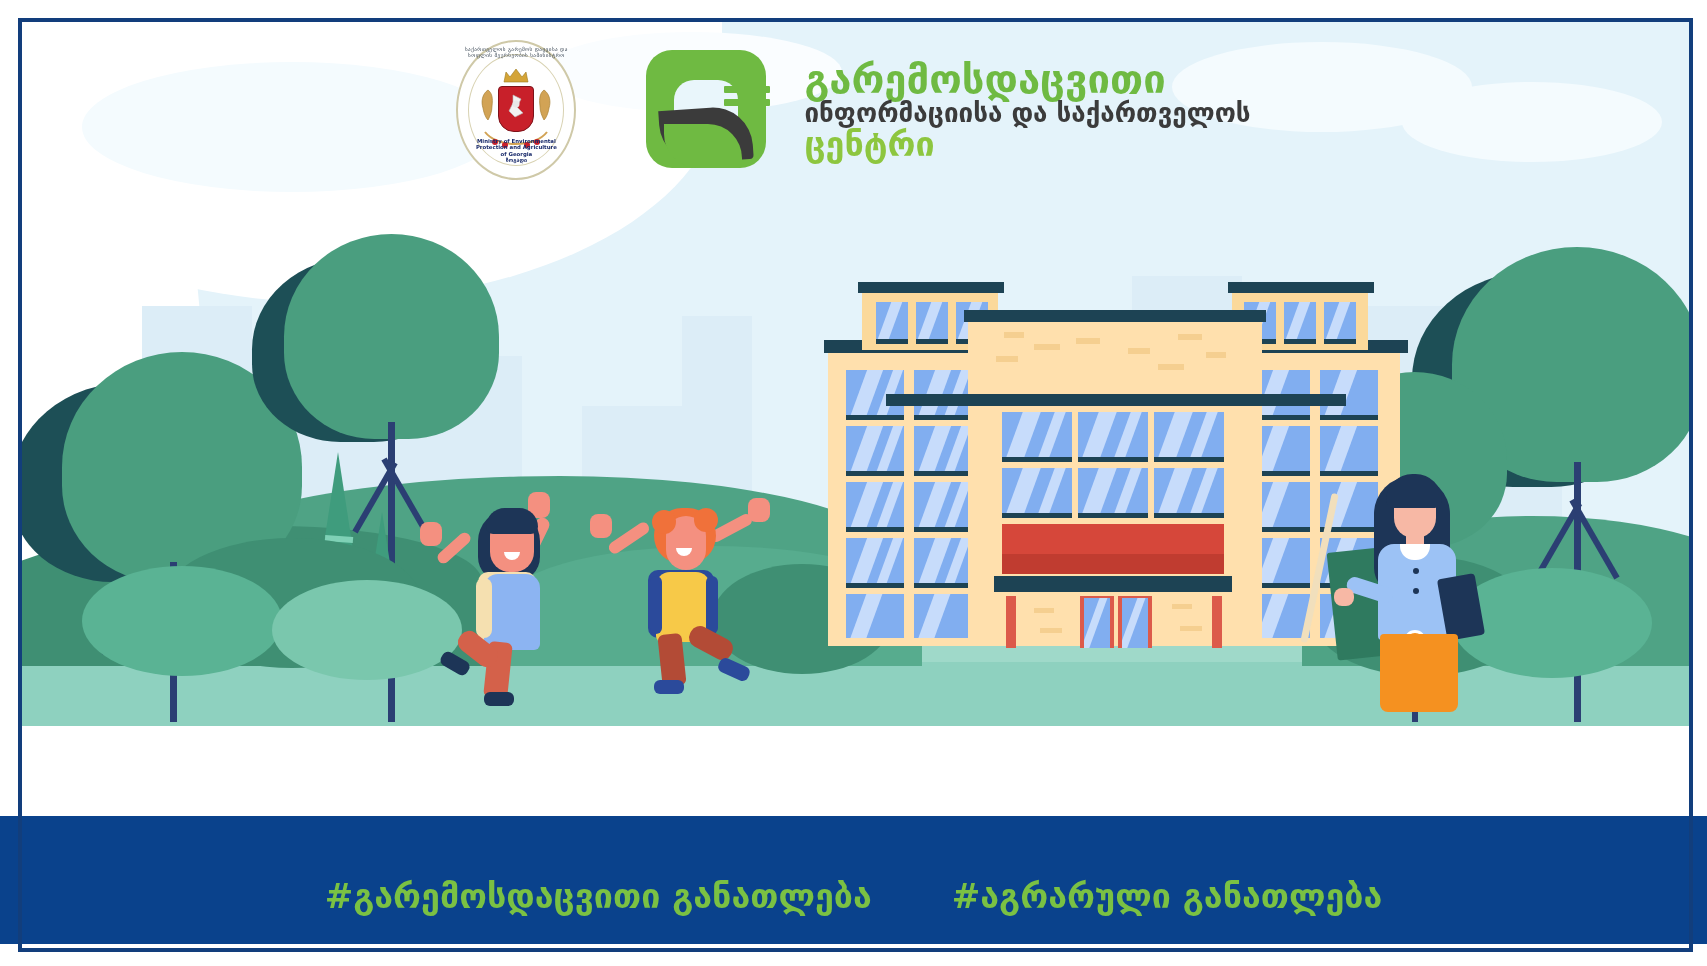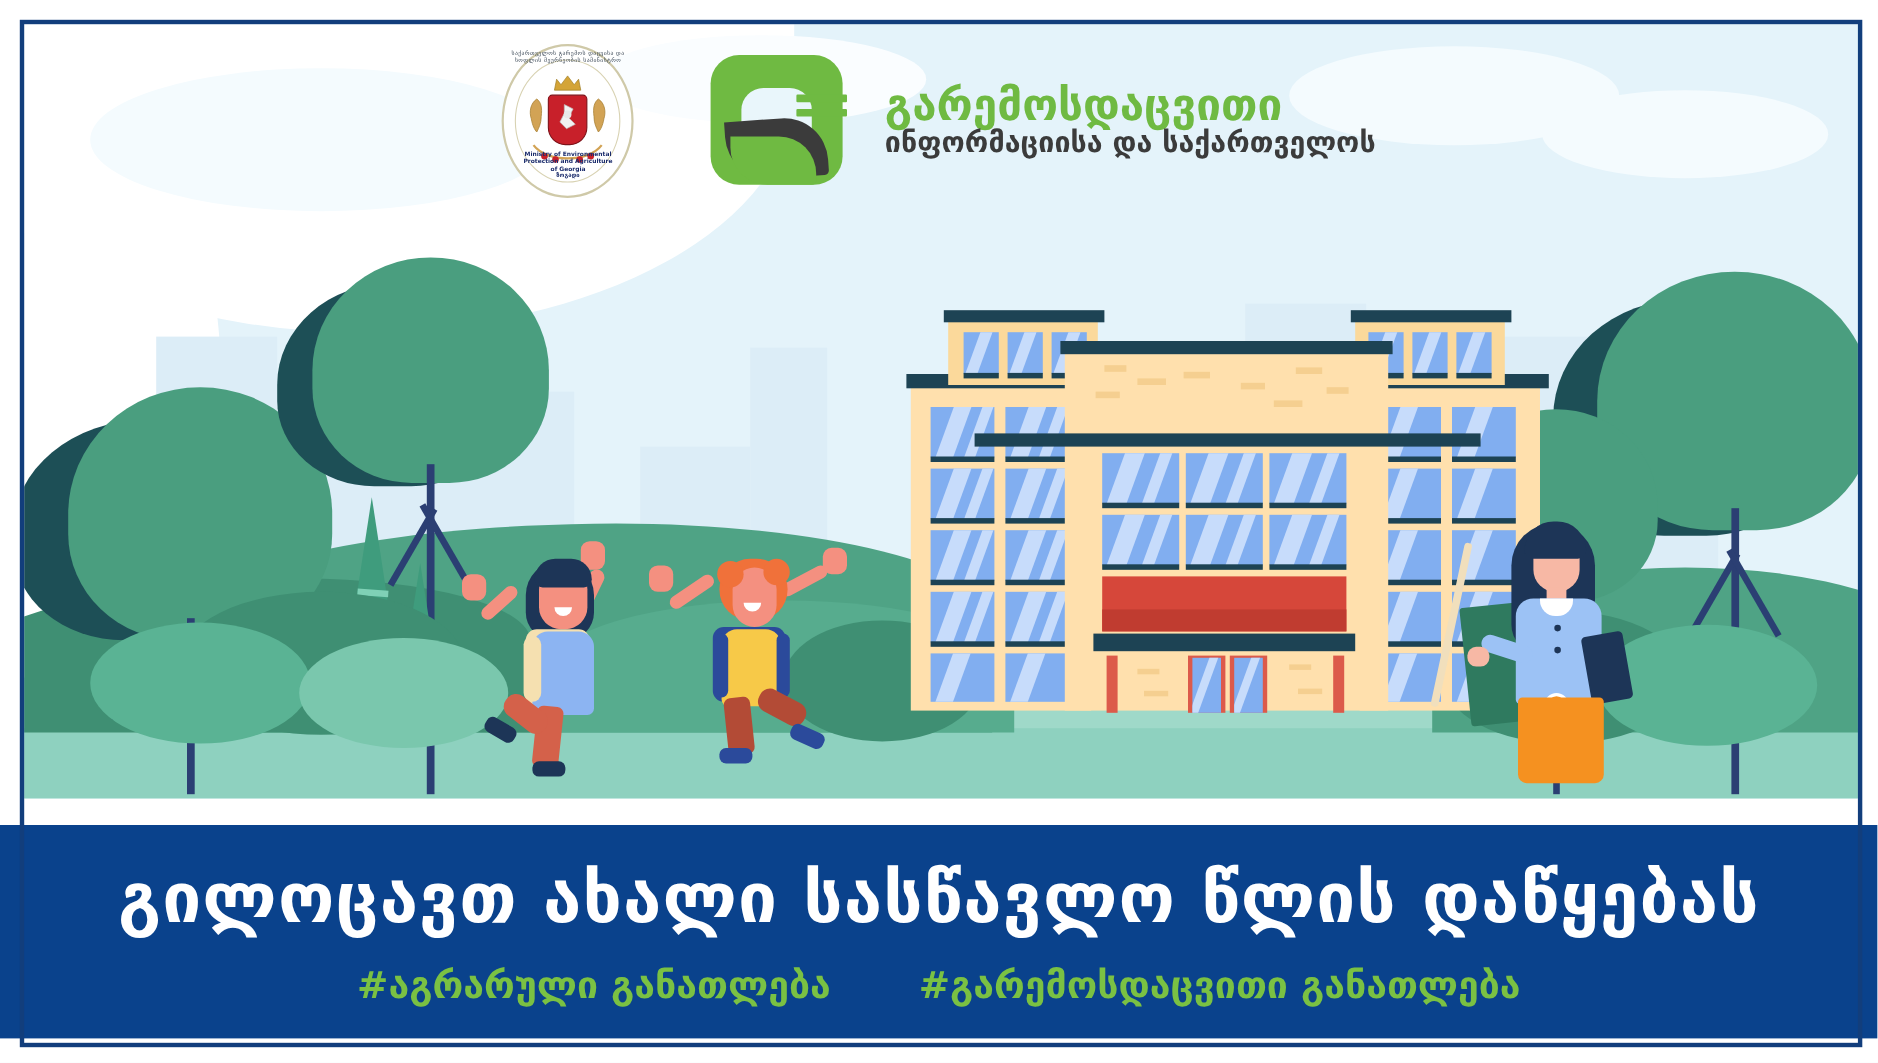--- a/index.html
+++ b/index.html
@@ -581,27 +581,27 @@
         <div class="g-bars">
           <div class="g-bar"></div>
           <div class="g-bar"></div>
         </div>
         <div class="g-book"></div>
         <div class="g-book2"></div>
       </div>
       <div class="ciee-txt">
         <div class="ciee-l1">გარემოსდაცვითი</div>
         <div class="ciee-l2">ინფორმაციისა და საქართველოს</div>
+        <div class="ciee-l3">ცენტრი</div>
       </div>
     </div>
 
   </div>
 
   <div class="banner">
-    <div class="headline">გილოცავთ ახალი სასწავლო წლის დაწყებას</div>
     <div class="tags">
+      <span class="tag">#გარემოსდაცვითი განათლება</span>
       <span class="tag">#აგრარული განათლება</span>
-      <span class="tag">#გარემოსდაცვითი განათლება</span>
     </div>
   </div>
 
   <div class="frame"></div>
 </div>
 
 </body></html>

